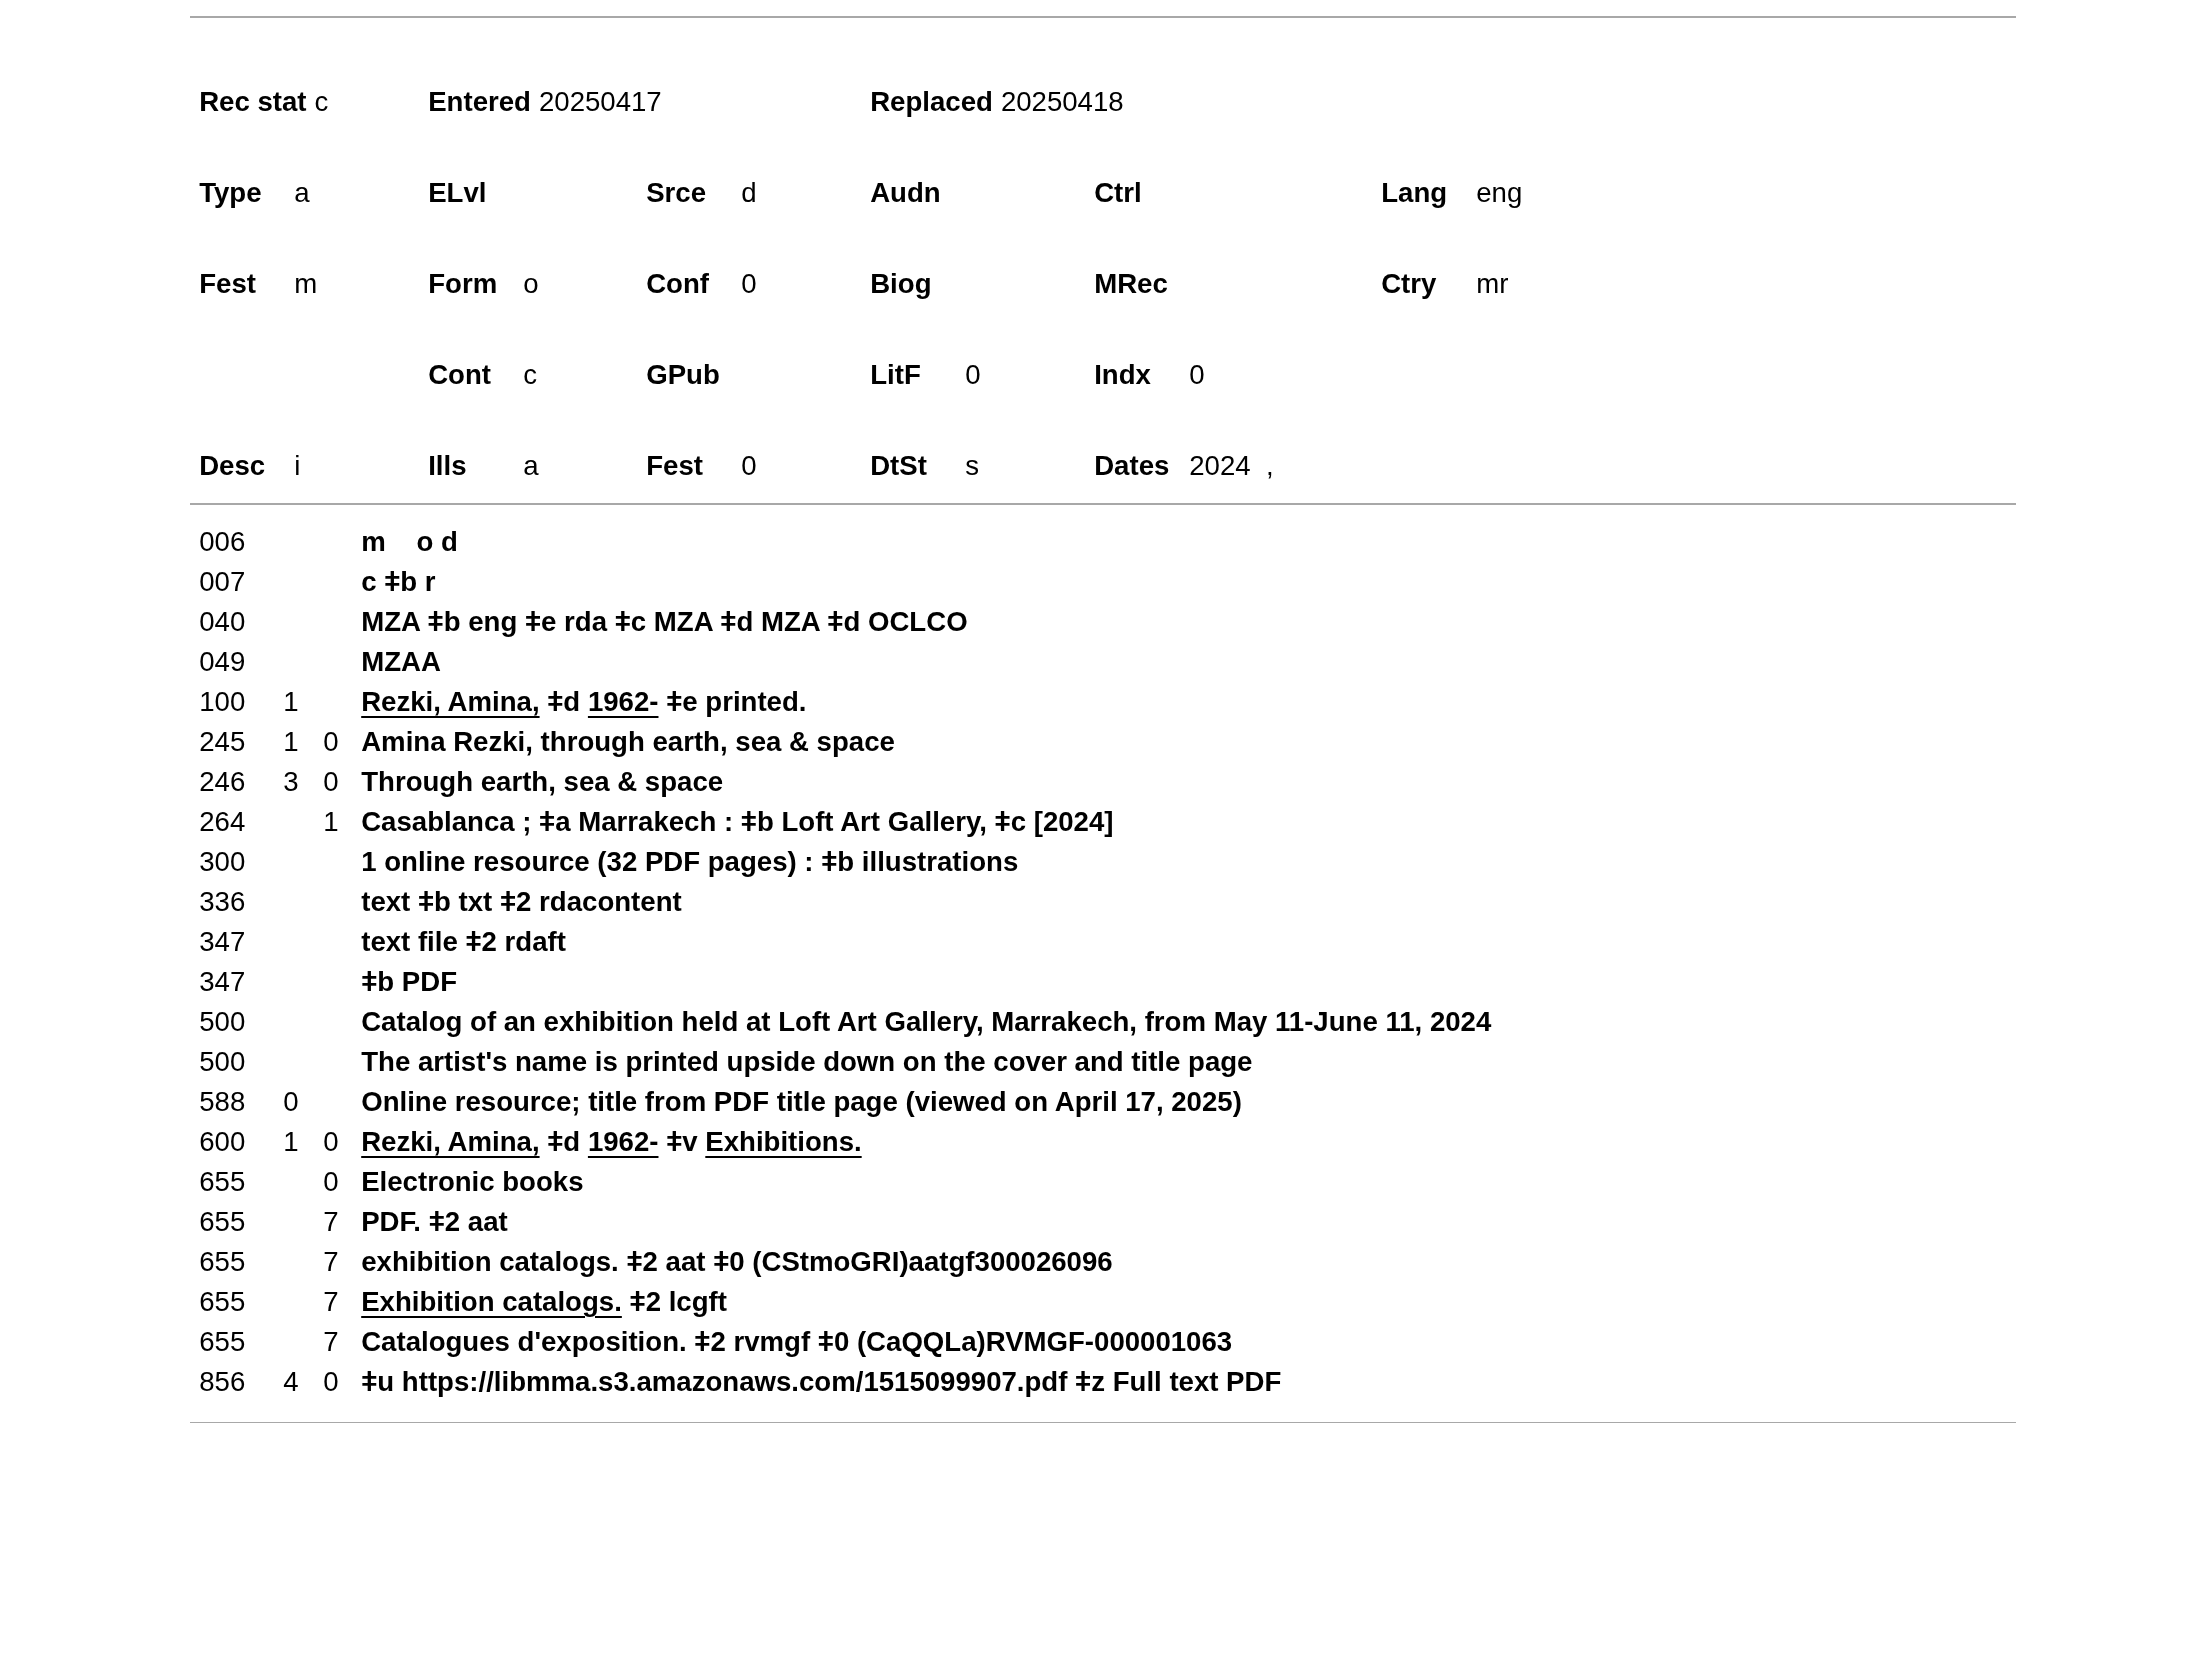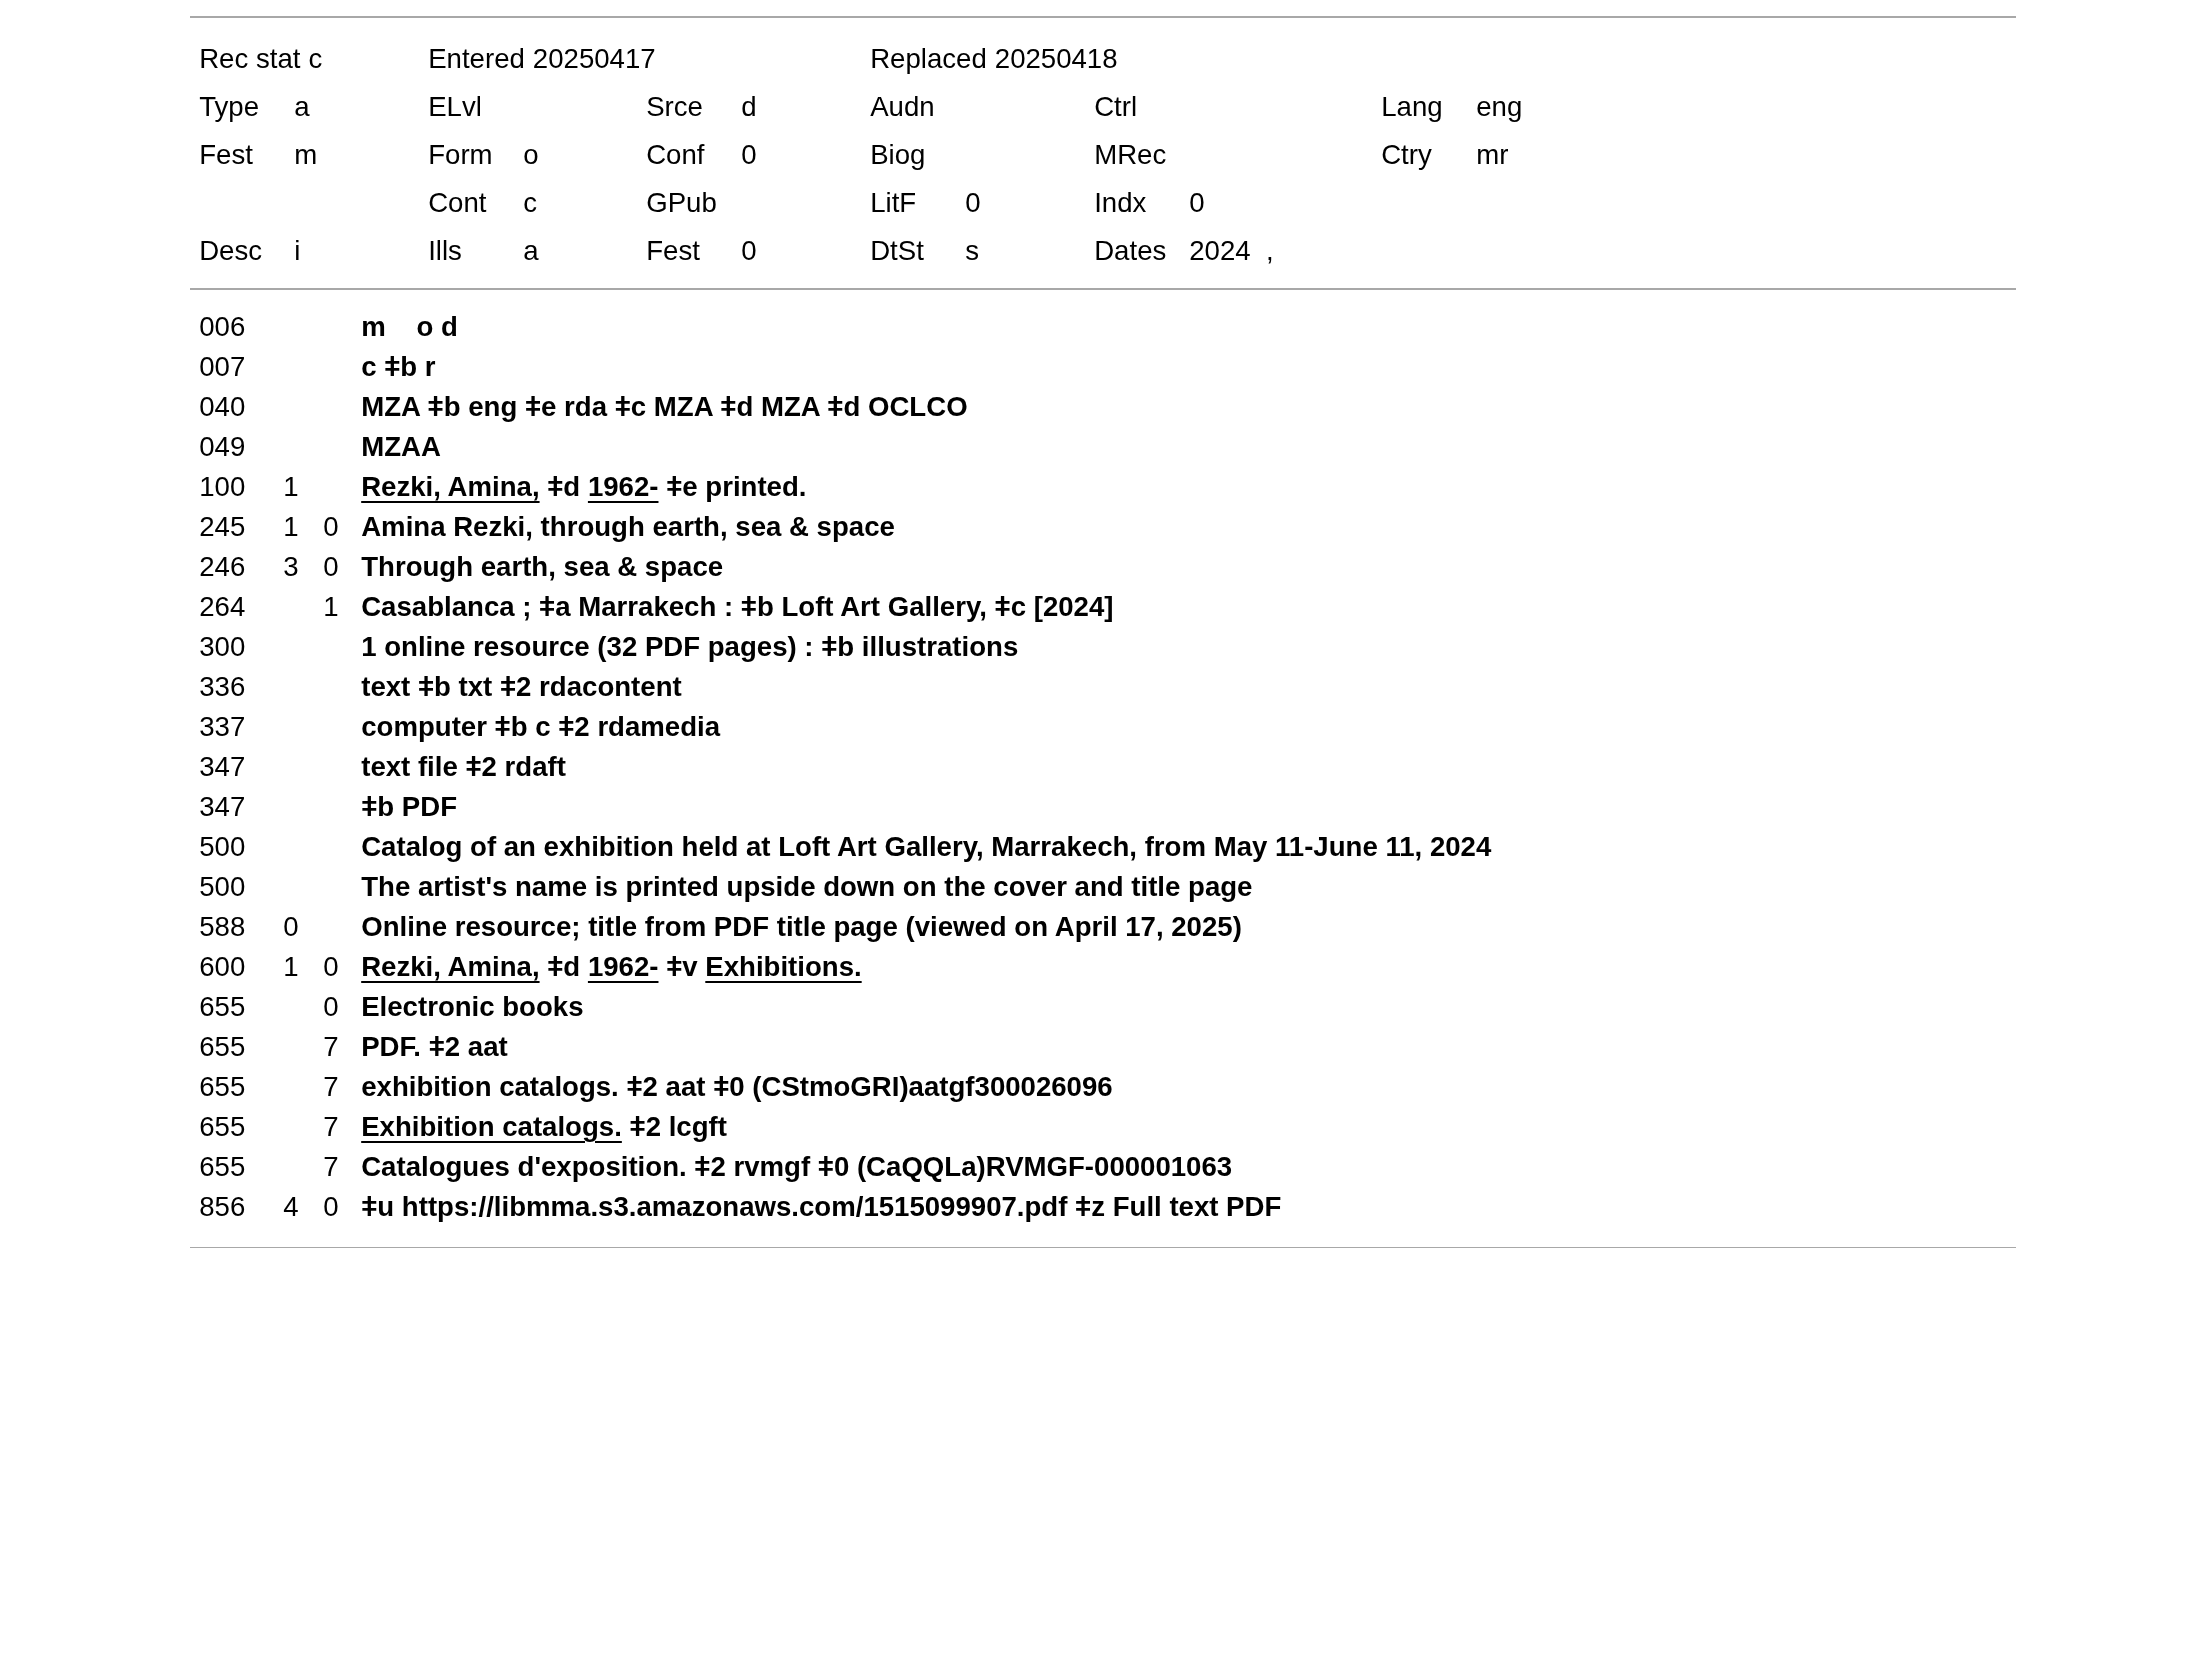--- a/index.html
+++ b/index.html
@@ -20,21 +20,21 @@
   
   .fixed-fields {
     display: grid;
     grid-template-columns: 229px 218px 224px 224px 287px 1fr;
     font-size: 27.6px;
     line-height: 48px;
     padding: 17px 0 13.8px 9.2px;
   }
   .ff-cell { white-space: pre; }
   .span2 { grid-column: span 2; }
-  .ff-label { font-weight: normal; display: inline-block; min-width: 87px; white-space: pre; }
+  .ff-label { font-weight: bold; display: inline-block; min-width: 87px; white-space: pre; margin-top: 43px; }
   .ff-value { white-space: pre; padding-left: 8px; }
 
   
   .variable-fields {
     padding: 17px 0 19.5px 9.2px;
     font-size: 27.6px;
     line-height: 40px;
   }
   .vf-row { display: grid; grid-template-columns: 84px 40px 38px 1fr; }
   .vf-tag, .vf-ind { white-space: pre; }
@@ -136,26 +136,20 @@
         <span class="vf-ind"></span>
         <span class="vf-content"><span class="plain-seg">1 online resource (32 PDF pages) : ǂb illustrations</span></span>
       </div>
       <div class="vf-row">
         <span class="vf-tag">336</span>
         <span class="vf-ind"></span>
         <span class="vf-ind"></span>
         <span class="vf-content"><span class="plain-seg">text ǂb txt ǂ2 rdacontent</span></span>
       </div>
       <div class="vf-row">
-        <span class="vf-tag">337</span>
-        <span class="vf-ind"></span>
-        <span class="vf-ind"></span>
-        <span class="vf-content"><span class="plain-seg">computer ǂb c ǂ2 rdamedia</span></span>
-      </div>
-      <div class="vf-row">
         <span class="vf-tag">347</span>
         <span class="vf-ind"></span>
         <span class="vf-ind"></span>
         <span class="vf-content"><span class="plain-seg">text file ǂ2 rdaft</span></span>
       </div>
       <div class="vf-row">
         <span class="vf-tag">347</span>
         <span class="vf-ind"></span>
         <span class="vf-ind"></span>
         <span class="vf-content"><span class="plain-seg">ǂb PDF</span></span>

